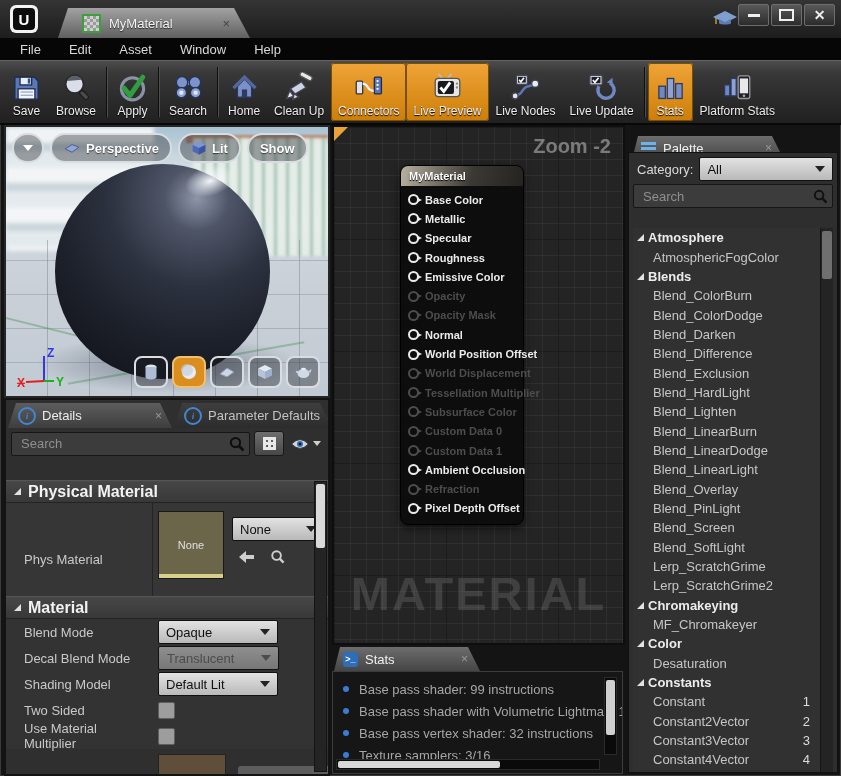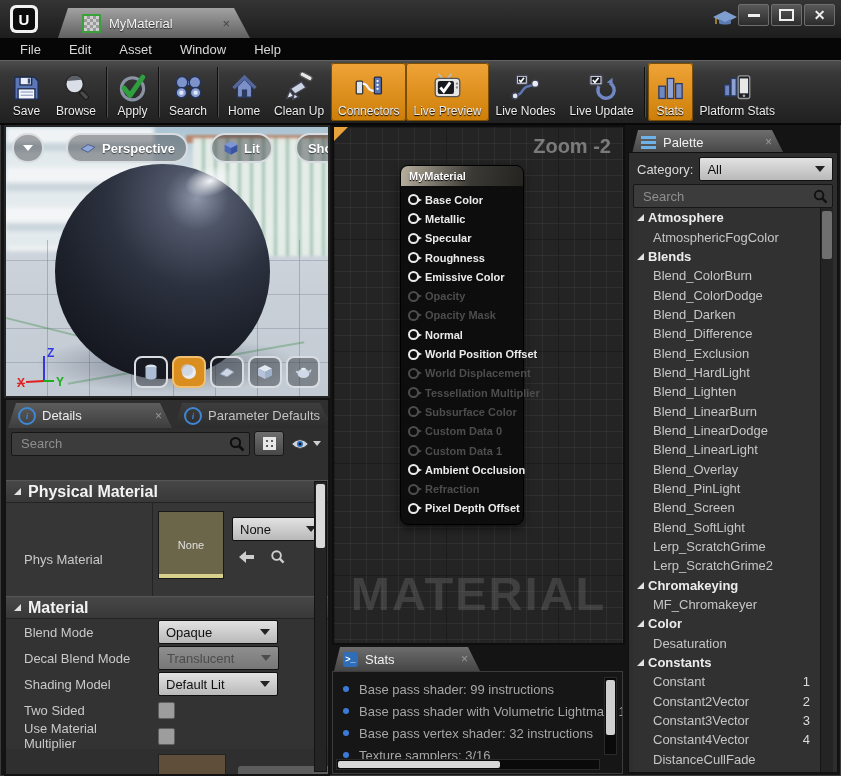--- a/index.html
+++ b/index.html
@@ -55,21 +55,21 @@
   .floor-grid{position:absolute;left:0;bottom:0;width:100%;height:58%;
     background:repeating-linear-gradient(90deg,transparent 0 41px,rgba(130,142,156,.55) 41px 42px),
                repeating-linear-gradient(0deg,transparent 0 33px,rgba(130,142,156,.45) 33px 34px);}
   .green-line{position:absolute;height:2px;background:rgba(70,145,80,.4);}
   .sphere-shadow{position:absolute;left:28px;top:208px;width:268px;height:58px;border-radius:50%;
     background:radial-gradient(ellipse,rgba(55,65,85,.5),rgba(55,65,85,0) 70%);}
   .sphere{position:absolute;left:49px;top:37px;width:215px;height:215px;border-radius:50%;
     background:radial-gradient(circle at 66% 16%,#8d95a8 0%,#4e5567 14%,#2d3240 38%,#1d212b 62%,#13151c 88%);}
   .sphere::after{content:"";position:absolute;left:60%;top:1%;width:52px;height:30px;border-radius:50%;
     transform:rotate(-16deg);background:radial-gradient(ellipse,rgba(250,252,255,.95),rgba(250,252,255,0) 70%);}
-  .vp-toolbar{position:absolute;left:6px;top:6px;display:flex;gap:22px;align-items:center;}
+  .vp-toolbar{position:absolute;left:6px;top:6px;display:flex;gap:6px;align-items:center;}
   .vpill{height:26px;border:2px solid #d9dde2;border-radius:15px;background:rgba(28,32,38,.38);
     color:#fff;font-weight:bold;font-size:13px;display:flex;align-items:center;gap:5px;
     padding:0 11px;text-shadow:0 1px 1px rgba(0,0,0,.6);}
   .vpill.small{padding:0 9px;}
   .vp-caret{width:0;height:0;border-left:5px solid transparent;border-right:5px solid transparent;
     border-top:6px solid #fff;}
   .vp-shapes{position:absolute;right:8px;bottom:8px;display:flex;gap:4px;}
   .vshape{width:30px;height:28px;border:2px solid #d9dde2;border-radius:8px;background:rgba(25,28,33,.40);
     display:flex;align-items:center;justify-content:center;}
   .vshape.active{background:#d98e1f;border-color:#f0c070;}
@@ -168,33 +168,33 @@
   .stat-line{display:flex;align-items:center;gap:10px;height:22px;padding-left:10px;white-space:nowrap;
     color:#a6a6a6;font-size:13px;overflow:hidden;}
   .bullet{width:6px;height:6px;border-radius:50%;background:#3a7bd5;flex:none;}
   .stats-lines{padding-top:6px;}
   .hscroll{position:absolute;left:3px;right:22px;bottom:3px;height:9px;background:#0a0a0a;border:1px solid #2a2a2a;}
   .hthumb{position:absolute;left:1px;top:1px;bottom:1px;width:62%;background:#d8d8d8;border-radius:2px;}
   .stats-vscroll{position:absolute;right:5px;top:5px;width:11px;bottom:18px;background:#0a0a0a;border:1px solid #2a2a2a;}
   .stats-vthumb{position:absolute;left:1px;right:1px;top:2px;height:72%;background:#cfcfcf;border-radius:2px;}
   
   #palette{position:absolute;left:627px;top:125px;width:212px;height:649px;}
-  .ptab{position:absolute;left:5px;top:5px;height:24px;width:152px;
+  .ptab{position:absolute;left:5px;top:11px;height:24px;width:152px;
     background:linear-gradient(#6d6d6d,#454545);clip-path:polygon(6px 0,calc(100% - 12px) 0,100% 100%,0 100%);
     display:flex;align-items:center;gap:7px;padding:0 12px 0 9px;box-sizing:border-box;}
   .palette-icon{width:15px;height:13px;
     background:repeating-linear-gradient(0deg,#6db2e8 0 3px,transparent 3px 5px);}
   .ptab-label{color:#f0f0f0;font-size:13px;}
   .pbody{position:absolute;left:1px;top:27px;right:1px;bottom:1px;background:#2e2e2e;
     border:1px solid #101010;padding:4px 4px 0 4px;box-sizing:border-box;display:flex;flex-direction:column;}
   .cat-row{display:flex;align-items:center;height:24px;flex:none;}
   .cat-label{color:#dadada;font-size:13px;margin:0 6px 0 4px;white-space:nowrap;}
   .cat-select{flex:1;}
   .psearch{margin-top:3px;flex:none;}
-  .plist{position:relative;flex:1;margin-top:0;background:#313131;overflow:hidden;}
+  .plist{position:relative;flex:1;margin-top:20px;background:#313131;overflow:hidden;}
   .plist-rows{margin-right:13px;}
   .plist-row{height:19.35px;display:flex;align-items:center;font-size:13px;box-sizing:border-box;}
   .plist-row.header{font-weight:bold;color:#ececec;padding-left:4px;gap:4px;}
   .plist-row.item{color:#c6c6c6;padding-left:20px;}
   .plist-row .badge{margin-left:auto;padding-right:10px;color:#dcdcdc;}
   .plist-scroll{position:absolute;right:0;top:0;bottom:0;width:12px;background:#242424;border-left:1px solid #161616;}
   .plist-thumb{position:absolute;left:1px;right:1px;top:3px;height:48px;background:#6f6f6f;border-radius:2px;}
   .mag{flex:none;}
 </style>
 </head>

